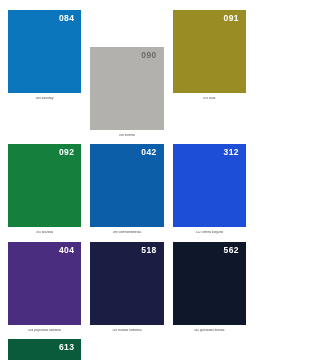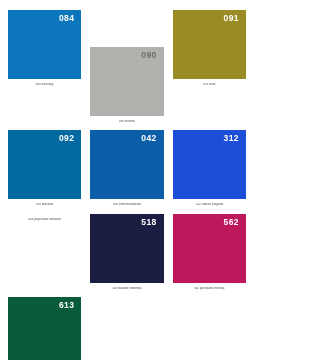--- a/index.html
+++ b/index.html
@@ -31,21 +31,21 @@
     flex-direction: column;
     align-items: stretch;
     margin-bottom: 1px;
   }
   .cell.empty .swatch,
   .cell.empty .caption {
     visibility: hidden;
   }
   .swatch {
     position: relative;
-    height: 69px;
+    height: 83px;
     width: 100%;
     box-sizing: border-box;
     padding-left: 24px;
   }
   .swatch-code {
     position: absolute;
     top: 4px;
     right: 7px;
     font-size: 8.5px;
     font-weight: bold;
@@ -90,53 +90,56 @@
     </div>
 
     <div class="cell">
       <div class="swatch" style="background: rgb(154, 140, 37);">
         <span class="swatch-code">091</span>
       </div>
       <div class="caption">091 zlota</div>
     </div>
 
     <div class="cell">
-      <div class="swatch" style="background: #0369a1;">
+      <div class="swatch" style="background: #15803d;">
         <span class="swatch-code">092</span>
       </div>
       <div class="caption">092 brazowa</div>
     </div>
 
     <div class="cell">
       <div class="swatch" style="background: rgb(13, 94, 168);">
         <span class="swatch-code">042</span>
       </div>
       <div class="caption">098 ciemnoniebieska</div>
     </div>
 
     <div class="cell">
       <div class="swatch" style="background: #1d4ed8;">
         <span class="swatch-code">312</span>
       </div>
       <div class="caption">312 ciemna burgund</div>
     </div>
 
     <div class="cell">
+      <div class="swatch" style="background: rgb(75, 45, 127);">
+        <span class="swatch-code">404</span>
+      </div>
       <div class="caption">404 purpurowa fioletowa</div>
     </div>
 
     <div class="cell">
       <div class="swatch" style="background: rgb(27, 29, 66);">
         <span class="swatch-code">518</span>
       </div>
       <div class="caption">518 stalowo niebieska</div>
     </div>
 
     <div class="cell">
-      <div class="swatch" style="background: #be185d;">
+      <div class="swatch" style="background: #0f172a;">
         <span class="swatch-code">562</span>
       </div>
       <div class="caption">562 granatowa morska</div>
     </div>
 
     <div class="cell">
       <div class="swatch" style="background: rgb(10, 91, 60);">
         <span class="swatch-code">613</span>
       </div>
       <div class="caption">613 lesna zielona</div>

